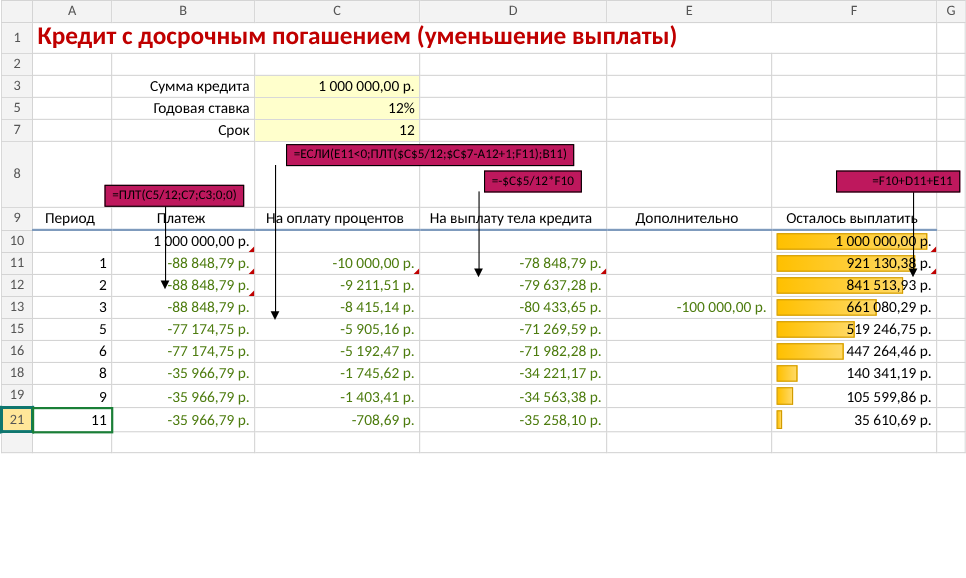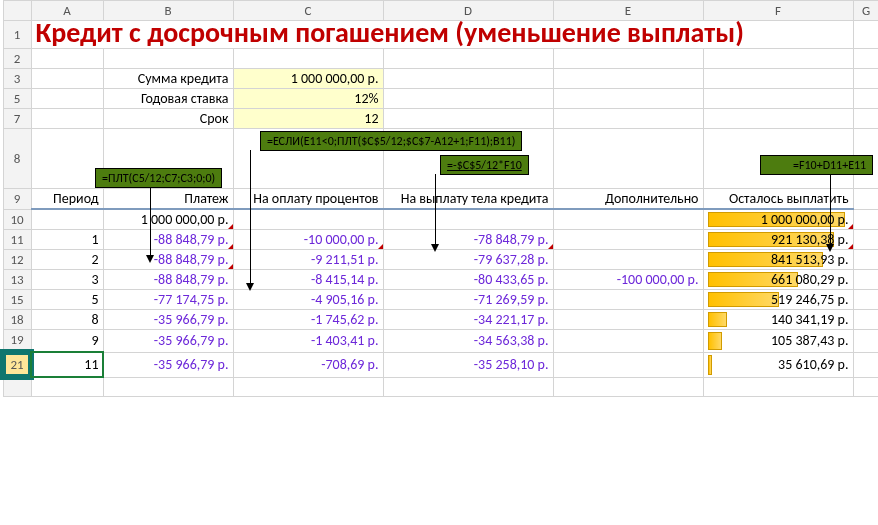--- a/index.html
+++ b/index.html
@@ -36,36 +36,36 @@
     text-align: center;
     font-size: 13px;
   }
   .rowhead {
     width: 28px;
     text-align: center;
     background:#f3f3f3;
     color:#555;
     font-size:13px;
   }
-  .rowhead.sel { background:#ffe699; border:6px solid #0f766e;}
+  .rowhead.sel { background:#ffe699; border:3px solid #0f766e;}
   .cA{width:72px;} .cB{width:130px;} .cC{width:150px;} .cD{width:170px;} .cE{width:150px;} .cF{width:150px;} .cG{width:26px;}
   .pad { padding: 0 4px; display:block; }
   .title {
     color: #c00000;
     font-weight: bold;
-    font-size: 28px;
+    font-size: 23px;
     white-space: nowrap;
     padding-left:4px;
   }
   .r-align { text-align: right; }
-  .red { color: #6d28d9; }
+  .red { color: #4d7c0f; }
   .input-cell { background: #ffffcc; }
   .header-row td.h {
     border-bottom: 2px solid #7f9bbd;
-    text-align: right;
+    text-align: center;
     padding-right:4px;
     margin-left:12px;
   }
   .barcell {
     position: relative;
     text-align: right;
   }
   .bar {
     position: absolute;
     left: 4px;
@@ -75,21 +75,21 @@
     border:1px solid #d19b00;
     z-index: 0;
   }
   .barval {
     position: relative;
     z-index: 1;
     padding-right:4px;
   }
   .callout {
     position: absolute;
-    background: #4d7c0f;
+    background: #be185d;
     border: 1px solid #000;
     padding: 2px 6px;
     font-size: 12px;
     z-index: 10;
     white-space: nowrap;
   }
   .arrow {
     position:absolute;
     background:#000;
     z-index:9;
@@ -291,32 +291,52 @@
       </tr>
       <tr>
         <td class="rowhead">15</td>
         <td class="r-align">
           <span class="pad">5</span>
         </td>
         <td class="r-align red">
           <span class="pad">-77 174,75 р.</span>
         </td>
         <td class="r-align red">
-          <span class="pad">-4 905,16 р.</span>
+          <span class="pad">-5 905,16 р.</span>
         </td>
         <td class="r-align red">
           <span class="pad">-71 269,59 р.</span>
         </td>
         <td class="r-align red">
           <span class="pad"></span>
         </td>
         <td class="barcell"><div class="bar" style="width:47.748%"></div><span class="barval">519 246,75 р.</span></td>
         <td></td>
       </tr>
       <tr>
+        <td class="rowhead">16</td>
+        <td class="r-align">
+          <span class="pad">6</span>
+        </td>
+        <td class="r-align red">
+          <span class="pad">-77 174,75 р.</span>
+        </td>
+        <td class="r-align red">
+          <span class="pad">-5 192,47 р.</span>
+        </td>
+        <td class="r-align red">
+          <span class="pad">-71 982,28 р.</span>
+        </td>
+        <td class="r-align red">
+          <span class="pad"></span>
+        </td>
+        <td class="barcell"><div class="bar" style="width:41.124%"></div><span class="barval">447 264,46 р.</span></td>
+        <td></td>
+      </tr>
+      <tr>
         <td class="rowhead">18</td>
         <td class="r-align">
           <span class="pad">8</span>
         </td>
         <td class="r-align red">
           <span class="pad">-35 966,79 р.</span>
         </td>
         <td class="r-align red">
           <span class="pad">-1 745,62 р.</span>
         </td>
@@ -339,21 +359,21 @@
         </td>
         <td class="r-align red">
           <span class="pad">-1 403,41 р.</span>
         </td>
         <td class="r-align red">
           <span class="pad">-34 563,38 р.</span>
         </td>
         <td class="r-align red">
           <span class="pad"></span>
         </td>
-        <td class="barcell"><div class="bar" style="width:9.752%"></div><span class="barval">105 387,43 р.</span></td>
+        <td class="barcell"><div class="bar" style="width:9.752%"></div><span class="barval">105 599,86 р.</span></td>
         <td></td>
       </tr>
       <tr>
         <td class="rowhead sel">21</td>
         <td class="r-align sel-cell">
           <span class="pad">11</span>
         </td>
         <td class="r-align red">
           <span class="pad">-35 966,79 р.</span>
         </td>
@@ -379,21 +399,21 @@
         <td></td>
         <td></td>
         <td></td>
         <td></td>
     </tr>
   </tbody>
 </table>
 
 <div class="callout" style="left:95px; top:168px;">=ПЛТ(C5/12;C7;C3;0;0)</div>
 <div class="callout" style="left:260px; top:131px;">=ЕСЛИ(E11&lt;0;ПЛТ($C$5/12;$C$7-A12+1;F11);B11)</div>
-<div class="callout" style="left:440px; top:155px;text-decoration:underline;">=-$C$5/12*F10</div>
+<div class="callout" style="left:440px; top:155px;">=-$C$5/12*F10</div>
 <div class="callout" style="left:760px; top:155px;padding-left:32px;">=F10+D11+E11</div>
 
 <div class="arrow" style="left:150px; top:187px; width:1px; height:70px;"></div>
 <div class="arrow-head" style="left:146px; top:255px;"></div>
 <div class="arrow" style="left:250px; top:150px; width:1px; height:135px;"></div>
 <div class="arrow-head" style="left:246px; top:283px;"></div>
 <div class="arrow" style="left:435px; top:174px; width:1px; height:72px;"></div>
 <div class="arrow-head" style="left:431px; top:244px;"></div>
 <div class="arrow" style="left:830px; top:174px; width:1px; height:72px;"></div>
 <div class="arrow-head" style="left:826px; top:244px;"></div>

